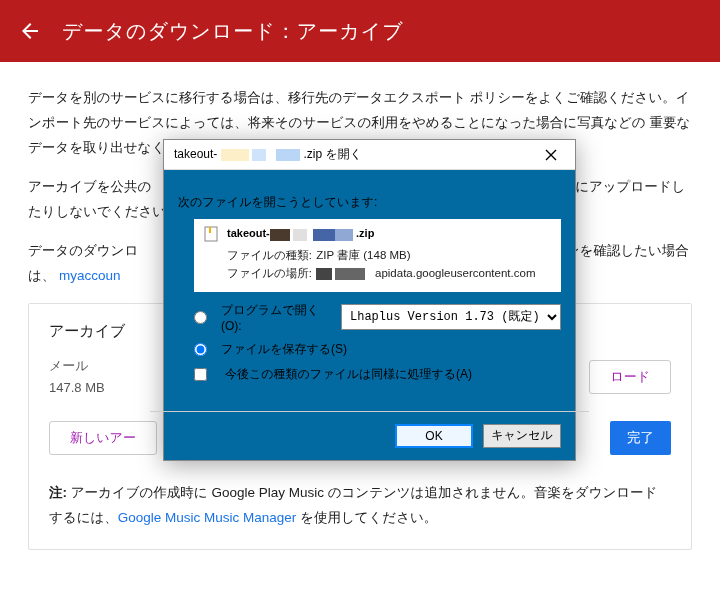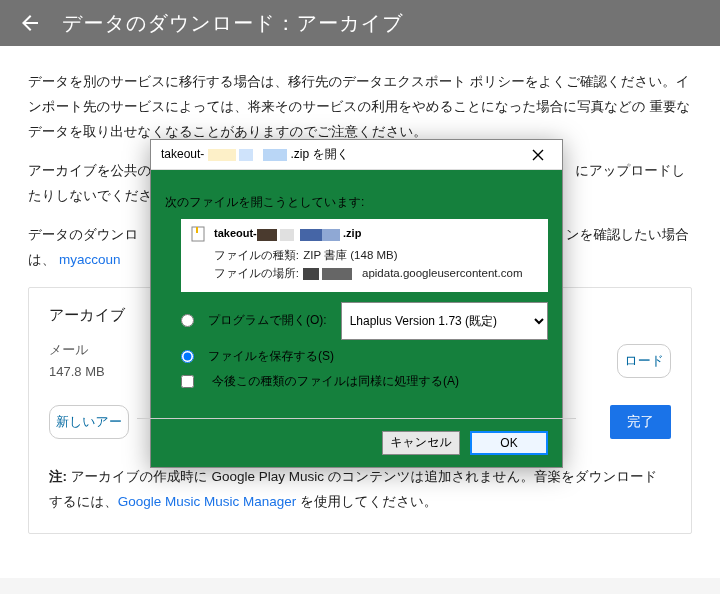--- a/index.html
+++ b/index.html
@@ -1,50 +1,50 @@
 <!DOCTYPE html>
 <html><head>
 <meta charset="utf-8">
 <style>
 * { margin: 0; padding: 0; box-sizing: border-box; }
 body { font-family: "Meiryo", "Hiragino Sans", sans-serif; background: #f5f5f5; width: 720px; height: 594px; overflow: hidden; position: relative; }
 
-.header { background: #737373; height: 46px; display: flex; align-items: center; padding: 12px 18px; color: #fff; }
+.header { background: #b91c1c; height: 62px; display: flex; align-items: center; padding: 12px 18px; color: #fff; }
 .back-arrow { width: 24px; height: 24px; margin-right: 20px; cursor: pointer; }
 .header-title { font-size: 20px; font-weight: 400; letter-spacing: 1px; }
 
 .page { background: #fff; padding: 24px 28px; min-height: 532px; }
 .para { font-size: 13.5px; color: #212121; line-height: 1.85; margin-bottom: 14px; }
 .link { color: #1a73e8; cursor: pointer; }
 .card { border: 1px solid #e0e0e0; border-radius: 2px; padding: 18px 20px 18px; margin-top: 6px; }
 .card-title { font-size: 15px; color: #212121; margin-bottom: 14px; }
 .card-line { font-size: 13px; color: #555; line-height: 1.7; }
 .card-btn-row { display: flex; justify-content: flex-end; gap: 10px; margin-top: 12px; }
-.btn-outline { border: 1px solid #ccc; background: #fff; padding: 7px 6px; font-size: 13px; border-radius: 10px; color: #0369a1; cursor: pointer; }
+.btn-outline { border: 1px solid #ccc; background: #fff; padding: 7px 20px; font-size: 13px; border-radius: 3px; color: #a21caf; cursor: pointer; }
 .btn-primary { background: #1a73e8; color: #fff; border: none; padding: 8px 17px; font-size: 13.5px; border-radius: 2px; cursor: pointer; }
 .note { font-size: 13.5px; color: #212121; line-height: 1.85; margin-top: 26px; }
 .note b { font-weight: bold; }
 
 
-.dialog { position: absolute; left: 150px; top: 139px; width: 413px; background: #15803d; border: 1px solid #888; box-shadow: 0 4px 24px rgba(0,0,0,0.35); font-family: "Meiryo UI", "MS PGothic", sans-serif; font-size: 12px; }
+.dialog { position: absolute; left: 163px; top: 139px; width: 413px; background: #0369a1; border: 1px solid #888; box-shadow: 0 4px 24px rgba(0,0,0,0.35); font-family: "Meiryo UI", "MS PGothic", sans-serif; font-size: 12px; }
 .dlg-titlebar { background: #fff; height: 30px; display: flex; align-items: center; padding: 0 8px 0 10px; border-bottom: 1px solid #ddd; }
 .dlg-title { flex: 1; font-size: 12px; color: #000; }
 .dlg-close { width: 32px; height: 24px; display: flex; align-items: center; justify-content: center; cursor: pointer; }
 .dlg-body { padding: 24px 14px 14px; }
 .dlg-sub { font-size: 12px; color: #000; margin-bottom: 8px; }
 .dlg-filebox { background: #fff; border: 1px solid #fff; padding: 6px 8px 8px; margin: 0 0 10px 16px; }
 .dlg-filerow { display: flex; align-items: center; gap: 8px; margin-bottom: 4px; }
 .zip-icon { width: 16px; height: 16px; }
 .dlg-filename { font-size: 11px; font-weight: bold; }
 .dlg-meta { font-size: 11.5px; color: #222; padding-left: 24px; line-height: 1.6; }
 .dlg-meta .lbl { display: inline-block; min-width: 86px; }
 .dlg-q { font-size: 12px; margin: 8px 0 8px 0; }
 .dlg-opts { padding-left: 16px; }
 .dlg-opt-row { display: flex; align-items: center; gap: 14px; margin-bottom: 8px; font-size: 12px; }
-.dlg-select { flex: 1; height: 38px; font-size: 12px; border: 1px solid #888; background: #fff; padding: 0 4px; }
+.dlg-select { flex: 1; height: 26px; font-size: 12px; border: 1px solid #888; background: #fff; padding: 0 4px; font-family: Liberation Mono, monospace; }
 .dlg-check-row { display: flex; align-items: center; gap: 18px; margin: 4px 0 14px 16px; font-size: 12px; }
 .dlg-hr { height: 1px; background: #ccc; margin: 0 -14px 0; }
 .dlg-btnbar { display: flex; justify-content: flex-end; gap: 10px; padding: 12px 14px; }
 .dlg-btn { min-width: 78px; height: 24px; font-size: 12px; border: 1px solid #888; background: #e8e8e8; cursor: pointer; }
 .dlg-btn.default { border: 2px solid #0a84ff; background: #eef6ff; }
 
 .redact { display: inline-block; height: 12px; vertical-align: middle; }
 .r1 { width: 28px; background: #fdf0c8; }
 .r2 { width: 14px; background: #cfe3fb; }
 .r3 { width: 24px; background: #b9d6f6; }
@@ -151,16 +151,16 @@
         <span>ファイルを保存する(S)</span>
       </label>
     </div>
     <label class="dlg-check-row">
       <input type="checkbox" style="">
       <span>今後この種類のファイルは同様に処理する(A)</span>
     </label>
   </div>
   <div class="dlg-hr"></div>
   <div class="dlg-btnbar">
+    <button class="dlg-btn default">OK</button>
     <button class="dlg-btn">キャンセル</button>
-    <button class="dlg-btn default">OK</button>
   </div>
 </div>
 
 </body></html>

